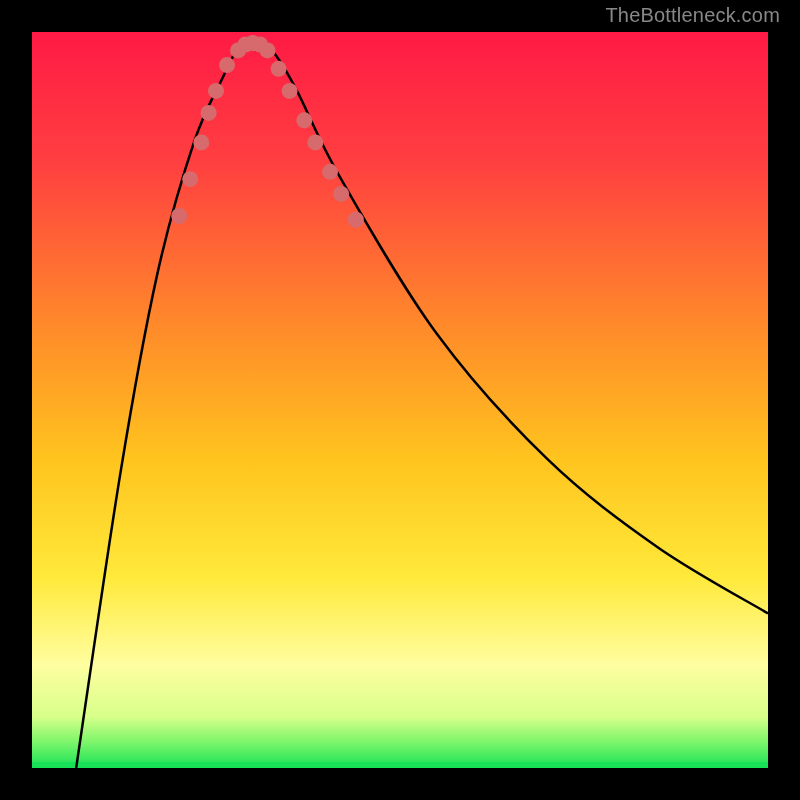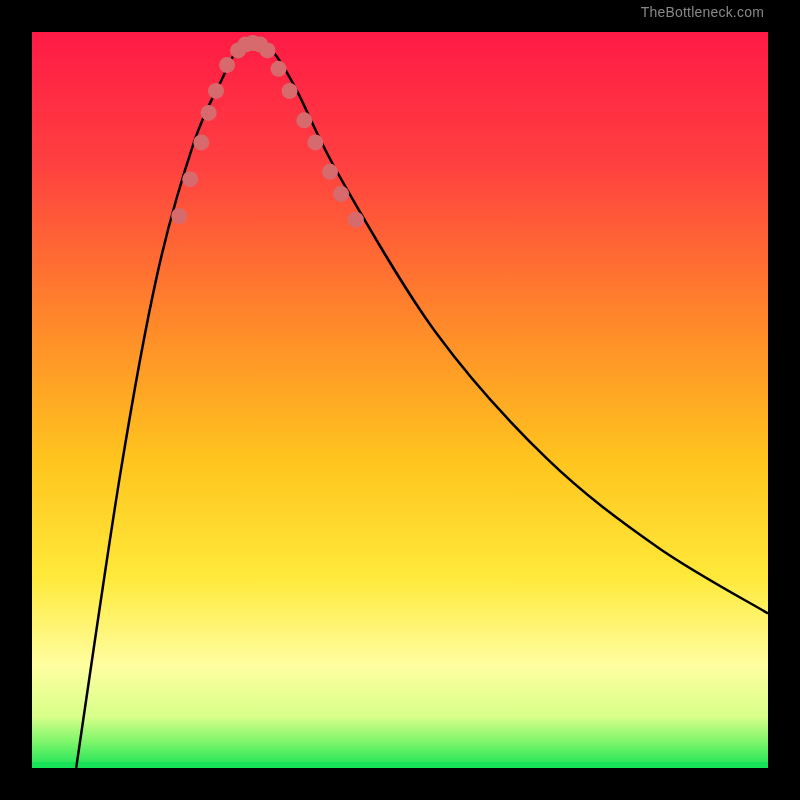--- a/index.html
+++ b/index.html
@@ -21,22 +21,22 @@
     position: absolute;
     left: 32px;
     top: 32px;
     width: 736px;
     height: 736px;
     overflow: hidden;
   }
   .watermark {
     position: absolute;
     top: 4px;
-    right: 36px;
-    font-size: 14px;
+    right: 20px;
+    font-size: 20px;
     font-weight: 500;
     color: #888;
     letter-spacing: 0.2px;
   }
   svg {
     position: absolute;
     left: 0; top: 0;
   }
 </style>
 </head>

